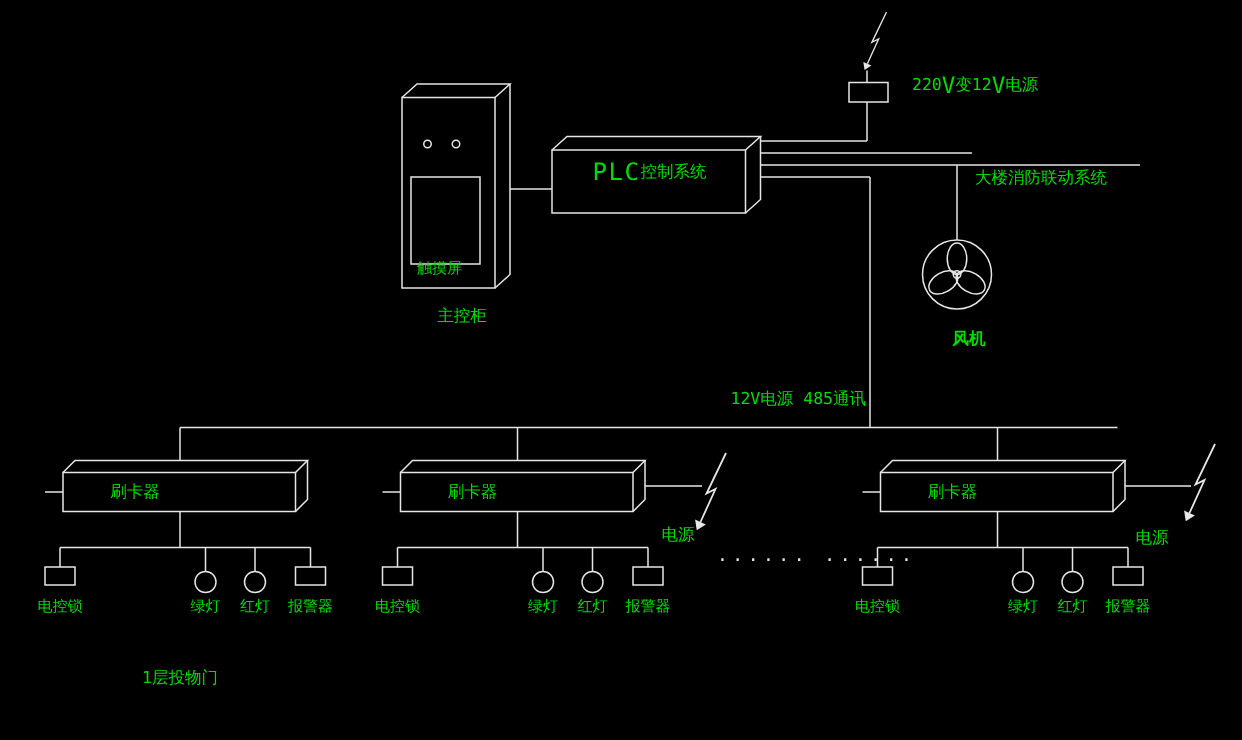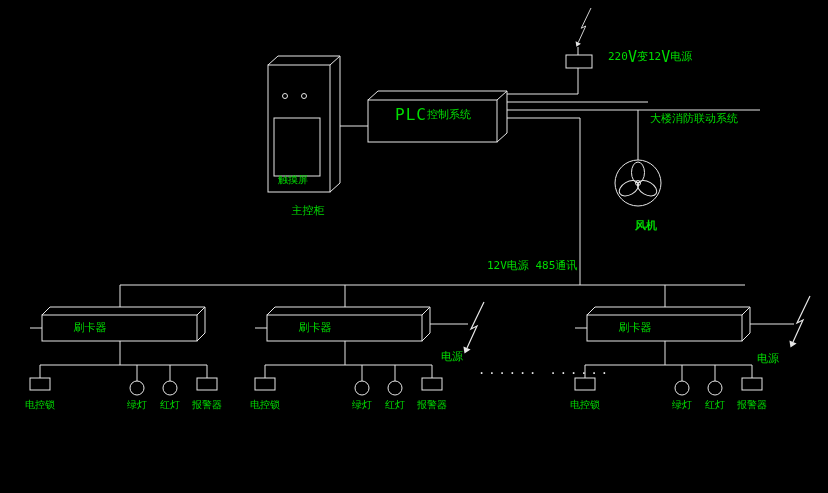--- a/index.html
+++ b/index.html
@@ -117,20 +117,21 @@
   <div class="lbl c sm" style="left:278px;top:140px;width:26px;margin-top:33px;">触摸屏</div>
   <div class="lbl c" style="left:276px;top:204px;width:64px;">主控柜</div>
   <div class="lbl c" style="left:624px;top:219px;width:44px;font-weight:bold;">风机</div>
   <div class="lbl" style="left:487px;top:259px;">12V电源 485通讯</div>
 
   <div class="lbl c" style="left:58px;top:321px;width:64px;">刷卡器</div>
   <div class="lbl c sm" style="left:12px;top:398px;width:56px;">电控锁</div>
   <div class="lbl c sm" style="left:117px;top:398px;width:40px;">绿灯</div>
   <div class="lbl c sm" style="left:150px;top:398px;width:40px;">红灯</div>
   <div class="lbl c sm" style="left:180px;top:398px;width:54px;">报警器</div>
+  <div class="lbl c" style="left:55px;top:445px;width:130px;">1层投物门</div>
 
   <div class="lbl c" style="left:283px;top:321px;width:64px;">刷卡器</div>
   <div class="lbl c sm" style="left:237px;top:398px;width:56px;">电控锁</div>
   <div class="lbl c sm" style="left:342px;top:398px;width:40px;">绿灯</div>
   <div class="lbl c sm" style="left:375px;top:398px;width:40px;">红灯</div>
   <div class="lbl c sm" style="left:405px;top:398px;width:54px;">报警器</div>
   <div class="lbl" style="left:441px;top:350px;">电源</div>
 
   <div class="lbl c" style="left:603px;top:321px;width:64px;">刷卡器</div>
   <div class="lbl c sm" style="left:557px;top:398px;width:56px;">电控锁</div>

